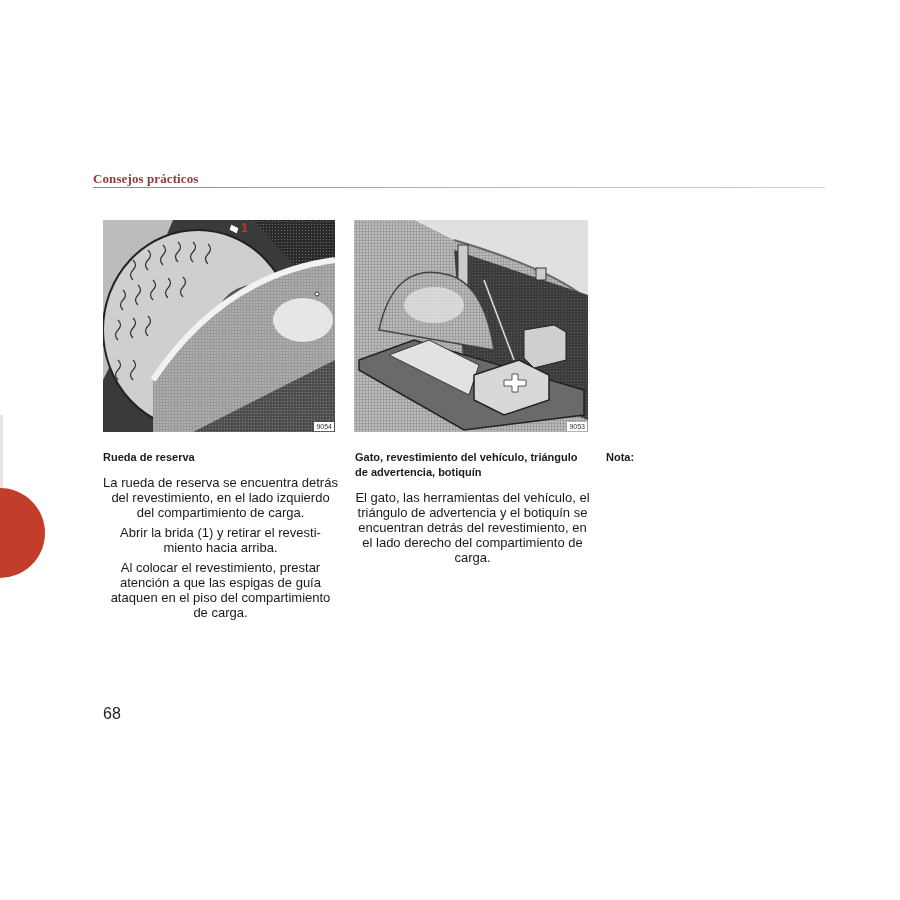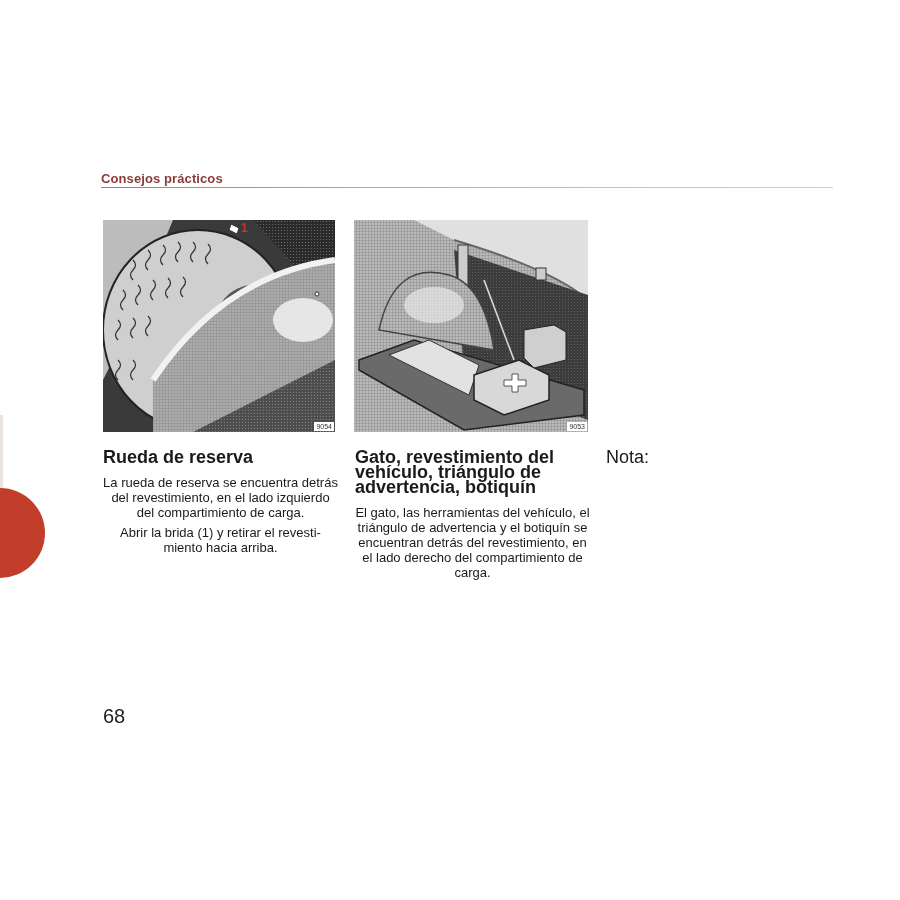--- a/index.html
+++ b/index.html
@@ -3,21 +3,21 @@
   <meta charset="utf-8">
   <style>
     html, body { margin: 0; padding: 0; }
     body {
       width: 900px; height: 900px; position: relative; overflow: hidden;
       background: #ffffff;
       font-family: "Liberation Sans", "DejaVu Sans", sans-serif;
       color: #1a1a1a;
     }
     .section-header {
-      position: absolute; left: 101px; top: 171px; width: 732px;
+      position: absolute; left: 93px; top: 171px; width: 732px; font-family: Liberation Serif, serif;
     }
     .section-title {
       font-size: 13px; font-weight: bold; color: #8c3b3b; letter-spacing: 0.1px;
       display: block; line-height: 16px;
     }
     .section-rule {
       position: absolute; left: 0; top: 16px; width: 732px; height: 1px;
       background: linear-gradient(to right, #8a8a8a, #bdbdbd 60%, #cfcfcf);
     }
     .figure {
@@ -35,26 +35,26 @@
       position: absolute; left: 138px; top: 1px; color: #c0392b;
       font-weight: bold; font-size: 12px; font-family: "Liberation Sans", sans-serif;
     }
     .col {
       position: absolute; top: 450px; font-size: 13px; line-height: 15px;
     }
     .col1 { left: 103px; width: 235px; }
     .col2 { left: 355px; width: 235px; }
     .col3 { left: 606px; width: 235px; }
     .heading {
-      font-weight: bold; font-size: 18px; line-height: 15px; margin: 0 0 10px 0;
+      font-weight: bold; font-size: 11px; line-height: 15px; margin: 0 0 10px 0;
     }
-    .col3 .heading { font-weight: normal; margin-bottom: 4px; }
+    .col3 .heading { font-weight: bold; margin-bottom: 4px; }
     .para { margin: 0 0 5px 0; text-align: center; }
     .page-number {
-      position: absolute; left: 103px; top: 705px; font-size: 20px; color: #222;
+      position: absolute; left: 103px; top: 705px; font-size: 16px; color: #222;
     }
     .thumb-tab {
       position: absolute; left: -45px; top: 488px; width: 90px; height: 90px;
       border-radius: 50%; background: #c23d2a;
     }
     .thumb-edge {
       position: absolute; left: 0; top: 415px; width: 3px; height: 80px;
       background: #e9e3e0;
     }
   </style>
@@ -158,20 +158,21 @@
 
     <path d="M170,110 L200,105 L212,112 L212,140 L180,148 L170,138 Z" fill="#cfcfcf" stroke="#222"></path>
   </svg>
   <span class="fig-num">9053</span>
 </div>
 
 <div class="col col1">
   <p class="heading">Rueda de reserva</p>
   <p class="para">La rueda de reserva se encuentra detrás del revestimiento, en el lado izquierdo del compartimiento de carga.</p>
   <p class="para">Abrir la brida (1) y retirar el revesti­miento hacia arriba.</p>
+  <p class="para">Al colocar el revestimiento, prestar atención a que las espigas de guía ataquen en el piso del comparti­miento de carga.</p>
 </div>
 
 <div class="col col2">
   <p class="heading">Gato, revestimiento del vehículo, triángulo de advertencia, botiquín</p>
   <p class="para">El gato, las herramientas del vehícu­lo, el triángulo de advertencia y el botiquín se encuentran detrás del revestimiento, en el lado derecho del compartimiento de carga.</p>
 </div>
 
 <div class="col col3">
   <p class="heading">Nota:</p>
 </div>

